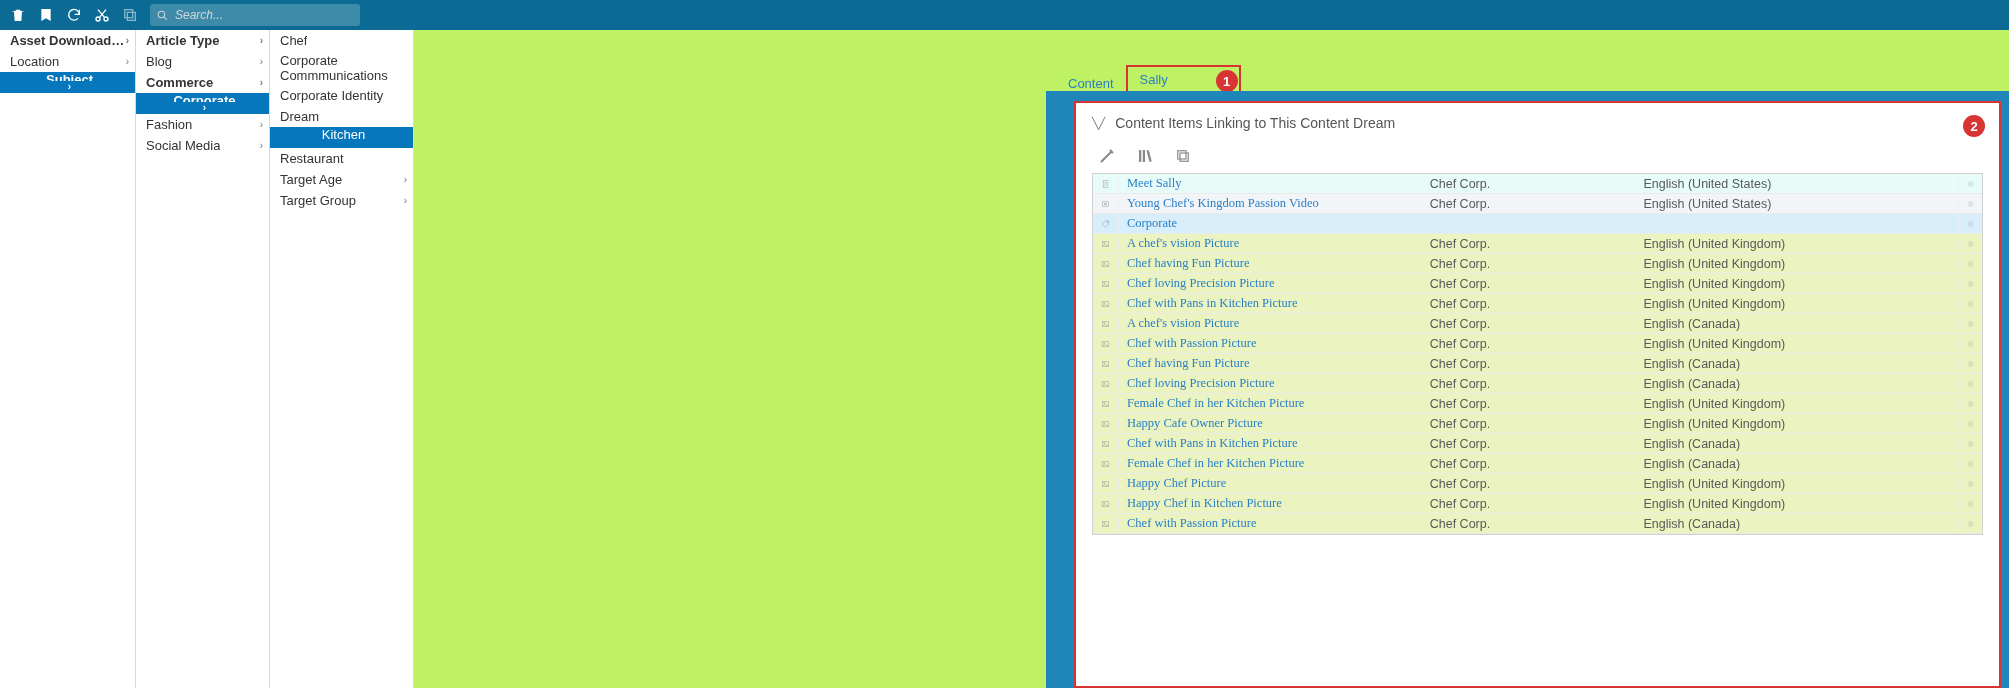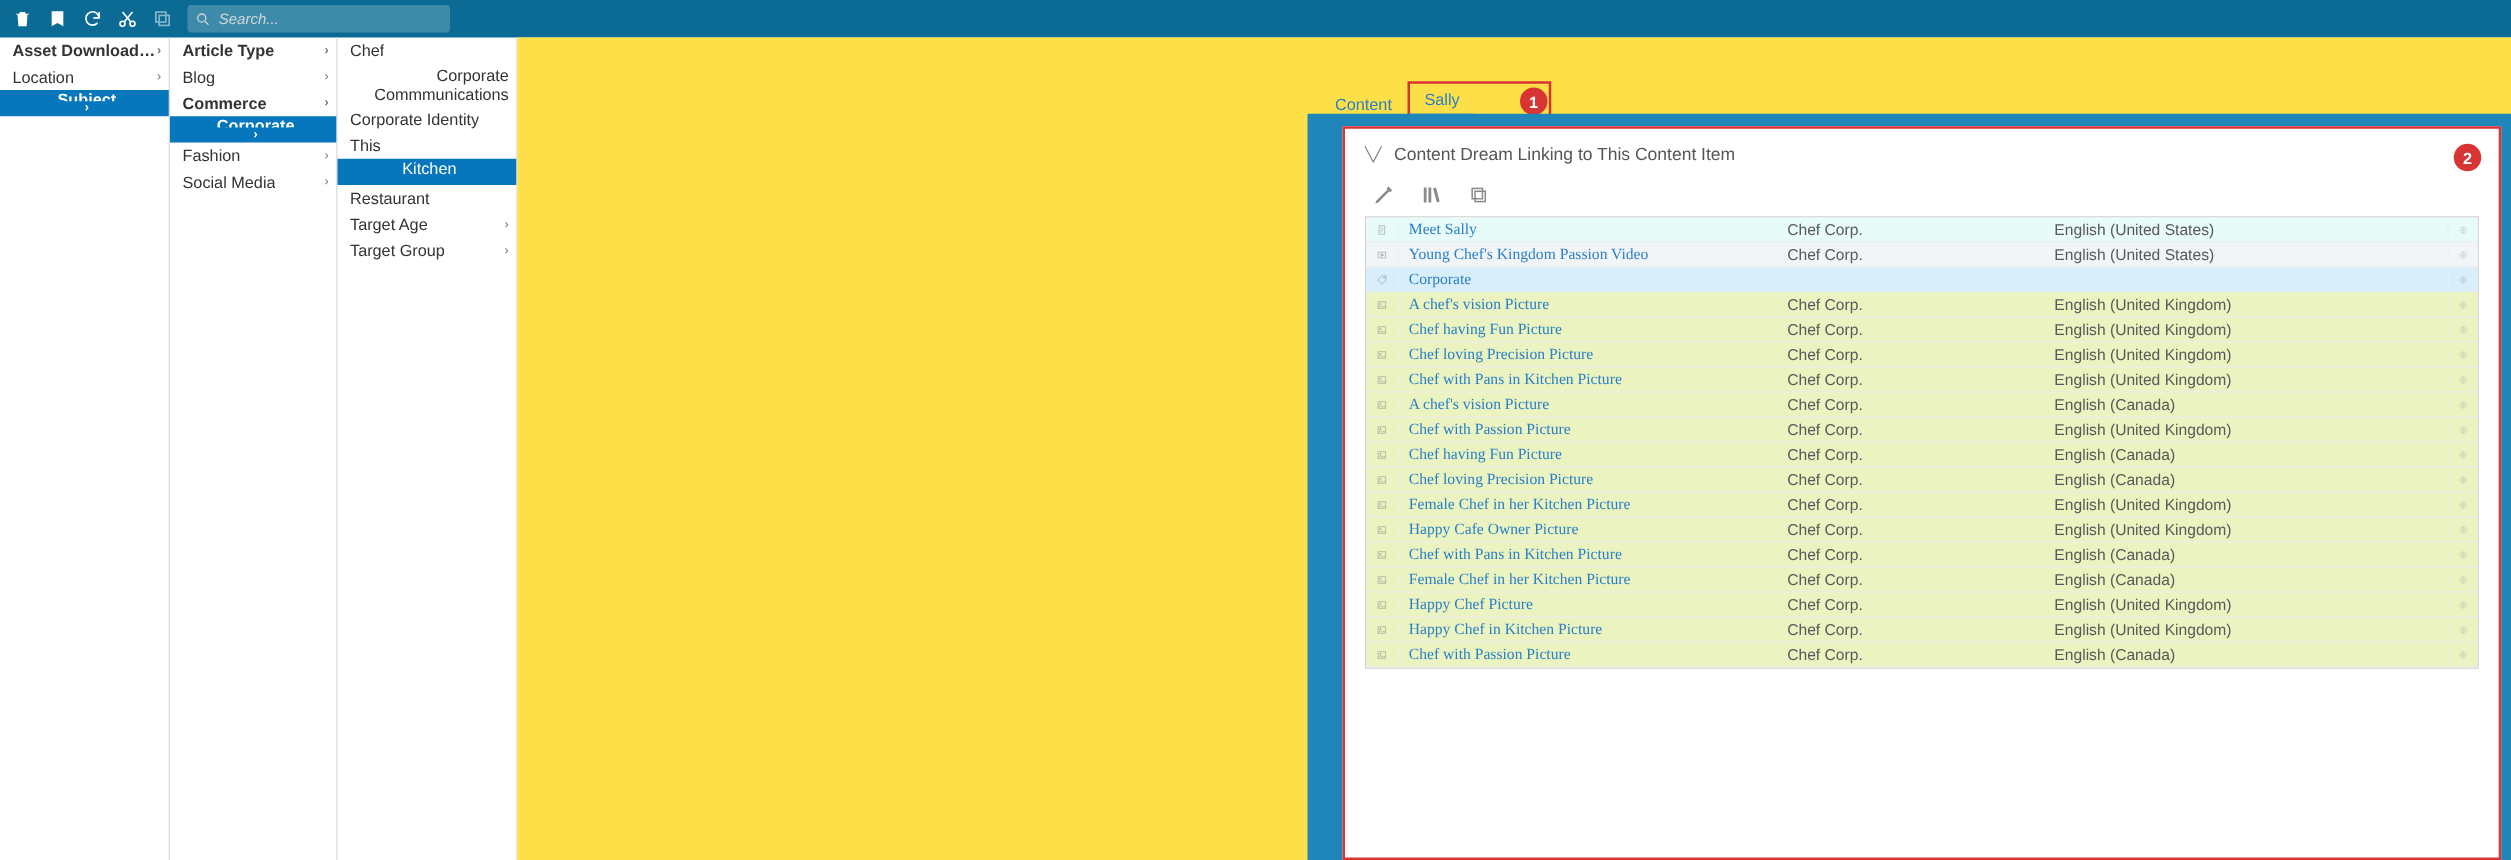--- a/index.html
+++ b/index.html
@@ -21,21 +21,21 @@
 .col.c2 { width:134px;text-align:right; }
 .col.c3 { width:144px; }
 .cat-item { height:21px; display:flex; align-items:center; padding:0 6px 0 10px; cursor:pointer; justify-content:space-between; border-bottom:1px solid rgba(0,0,0,0); }
 .cat-item .label { white-space:nowrap; overflow:hidden; text-overflow:ellipsis; }
 .cat-item .chev { font-size:10px; color:#777; }
 .cat-item.strong { font-weight:600; }
 .cat-item.selected { background:#0676bd; color:#fff;flex-direction:column; }
 .cat-item.selected .chev { color:#fff; }
 
 
-.main { flex:1; background:#fde047; position:relative; padding-top:12px; }
+.main { flex:1; background:#bef264; position:relative; padding-top:12px; }
 
 
 .tabs-wrap { position:absolute; left:642px; top:35px; display:flex; align-items:flex-end; }
 .tab { height:26px; padding:0 12px; display:flex; align-items:center; font-size:13px; color:#2a7fc6; cursor:pointer; }
 .tab.active { border-bottom:3px solid #0676bd; font-weight:500; }
 .tab-highlight { border:2px solid #d83434; padding:1px 1px 0 0; display:flex; align-items:center; }
 .badge { width:22px; height:22px; border-radius:11px; background:#d83434; color:#fff; font-weight:bold; display:flex; align-items:center; justify-content:center; margin-left:36px; font-size:13px; }
 
 
 .blue-panel { position:absolute; left:632px; top:61px; right:0; bottom:0; background:#1e86b8; padding:10px 8px 0 28px; }
@@ -150,27 +150,27 @@
       <div class="cat-item">
         <span class="label">Social Media</span>
         <span class="chev">›</span>
       </div>
     </div>
   <div class="col c3" id="col3">
       <div class="cat-item">
         <span class="label">Chef</span>
       </div>
       <div class="cat-item" style="height: 34px;">
-        <span class="label" style="white-space: normal; line-height: 15px; text-align: right;">Corporate Commmunications</span>
+        <span class="label" style="white-space: normal; line-height: 15px;">Corporate Commmunications</span>
       </div>
       <div class="cat-item">
         <span class="label">Corporate Identity</span>
       </div>
       <div class="cat-item">
-        <span class="label">This</span>
+        <span class="label">Dream</span>
       </div>
       <div class="cat-item selected">
         <span class="label">Kitchen</span>
       </div>
       <div class="cat-item">
         <span class="label">Restaurant</span>
       </div>
       <div class="cat-item">
         <span class="label">Target Age</span>
         <span class="chev">›</span>
@@ -190,21 +190,21 @@
         <div class="badge">1</div>
       </div>
     </div>
 
     <div class="blue-panel">
       <div class="red-frame">
         <div class="badge-2">2</div>
 
         <div class="section-header">
           <span class="chev">╲╱</span>
-          <span>Content Dream Linking to This Content Item</span>
+          <span>Content Items Linking to This Content Dream</span>
         </div>
 
         <div class="tool-icons">
           <div class="ti">
               <svg viewBox="0 0 24 24" fill="currentColor">
                 <path d="M3 21l3-1 12-12-2-2L4 18l-1 3zM17 3l4 4-2 2-4-4 2-2z"></path>
               </svg>
             </div>
           <div class="ti">
               <svg viewBox="0 0 24 24" fill="currentColor">

